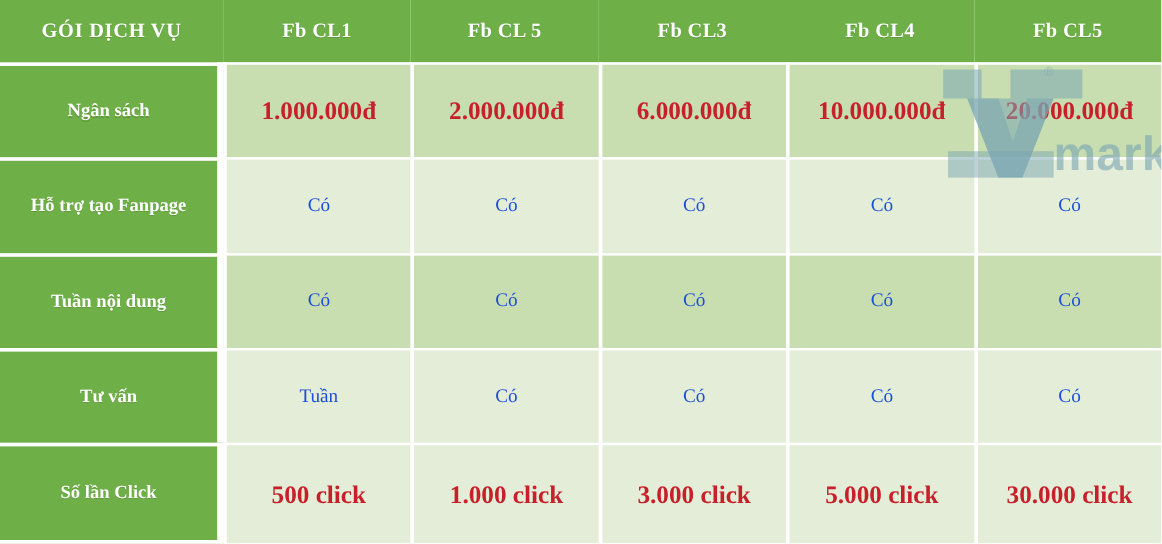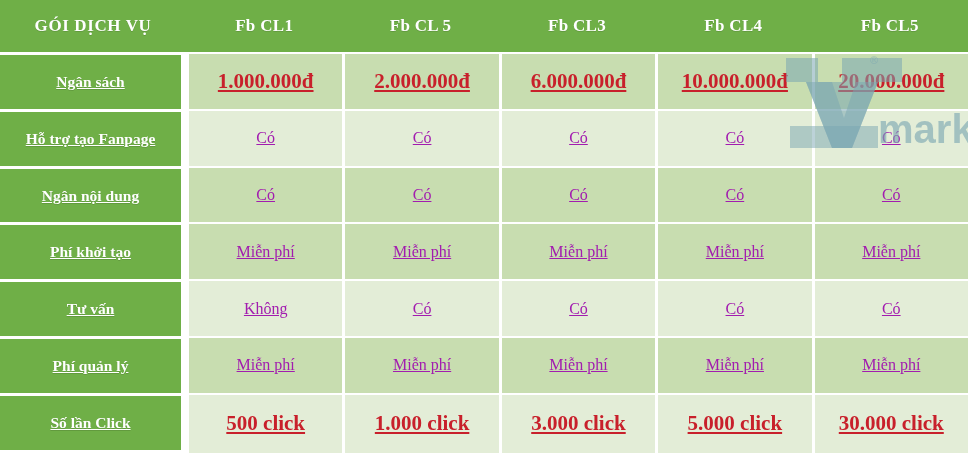--- a/index.html
+++ b/index.html
@@ -52,37 +52,36 @@
   }
 
   
   tbody td {
     height: 50px;
     padding: 0 14px;
     text-align: center;
     vertical-align: middle;
     border: 0;
     font-size: 16px;
-    text-decoration: underline;
   }
 
   
   tbody td.feature-cell {
     background: #6FAF47;
     color: #ffffff;
     font-weight: bold;
     font-size: 15.5px;
     border-top: 3px solid #ffffff;
     border-right: 5px solid #ffffff;
     text-shadow: 0 1px 0 rgba(0,0,0,0.12);
   }
 
   
   tbody td.value-cell {
-    color: #a21caf;
+    color: #1d4ed8;
     border-left: 3px solid #ffffff;
   }
   tbody td.value-cell:first-of-type { border-left: 0; }
 
   tbody tr.band-dark td.value-cell  { background: #C8DDB0; }
   tbody tr.band-light td.value-cell { background: #E3EDD7; }
 
   tbody tr.band-dark td.value-cell  { border-top: 2px solid #ffffff; }
   tbody tr.band-light td.value-cell { border-top: 2px solid #ffffff; }
 
@@ -163,50 +162,34 @@
         </tr>
         <tr class="band-light">
           <td class="feature-cell">Hỗ trợ tạo Fanpage</td>
           <td class="value-cell">Có</td>
           <td class="value-cell">Có</td>
           <td class="value-cell">Có</td>
           <td class="value-cell">Có</td>
           <td class="value-cell">Có</td>
         </tr>
         <tr class="band-dark">
-          <td class="feature-cell">Ngân nội dung</td>
-          <td class="value-cell">Có</td>
-          <td class="value-cell">Có</td>
-          <td class="value-cell">Có</td>
-          <td class="value-cell">Có</td>
-          <td class="value-cell">Có</td>
-        </tr>
-        <tr class="band-dark">
-          <td class="feature-cell">Phí khởi tạo</td>
-          <td class="value-cell">Miễn phí</td>
-          <td class="value-cell">Miễn phí</td>
-          <td class="value-cell">Miễn phí</td>
-          <td class="value-cell">Miễn phí</td>
-          <td class="value-cell">Miễn phí</td>
+          <td class="feature-cell">Tuần nội dung</td>
+          <td class="value-cell">Có</td>
+          <td class="value-cell">Có</td>
+          <td class="value-cell">Có</td>
+          <td class="value-cell">Có</td>
+          <td class="value-cell">Có</td>
         </tr>
         <tr class="band-light">
           <td class="feature-cell">Tư vấn</td>
-          <td class="value-cell">Không</td>
-          <td class="value-cell">Có</td>
-          <td class="value-cell">Có</td>
-          <td class="value-cell">Có</td>
-          <td class="value-cell">Có</td>
-        </tr>
-        <tr class="band-dark">
-          <td class="feature-cell">Phí quản lý</td>
-          <td class="value-cell">Miễn phí</td>
-          <td class="value-cell">Miễn phí</td>
-          <td class="value-cell">Miễn phí</td>
-          <td class="value-cell">Miễn phí</td>
-          <td class="value-cell">Miễn phí</td>
+          <td class="value-cell">Tuần</td>
+          <td class="value-cell">Có</td>
+          <td class="value-cell">Có</td>
+          <td class="value-cell">Có</td>
+          <td class="value-cell">Có</td>
         </tr>
         <tr class="band-light row-last">
           <td class="feature-cell">Số lần Click</td>
           <td class="value-cell accent">500 click</td>
           <td class="value-cell accent">1.000 click</td>
           <td class="value-cell accent">3.000 click</td>
           <td class="value-cell accent">5.000 click</td>
           <td class="value-cell accent">30.000 click</td>
         </tr>
       </tbody>

